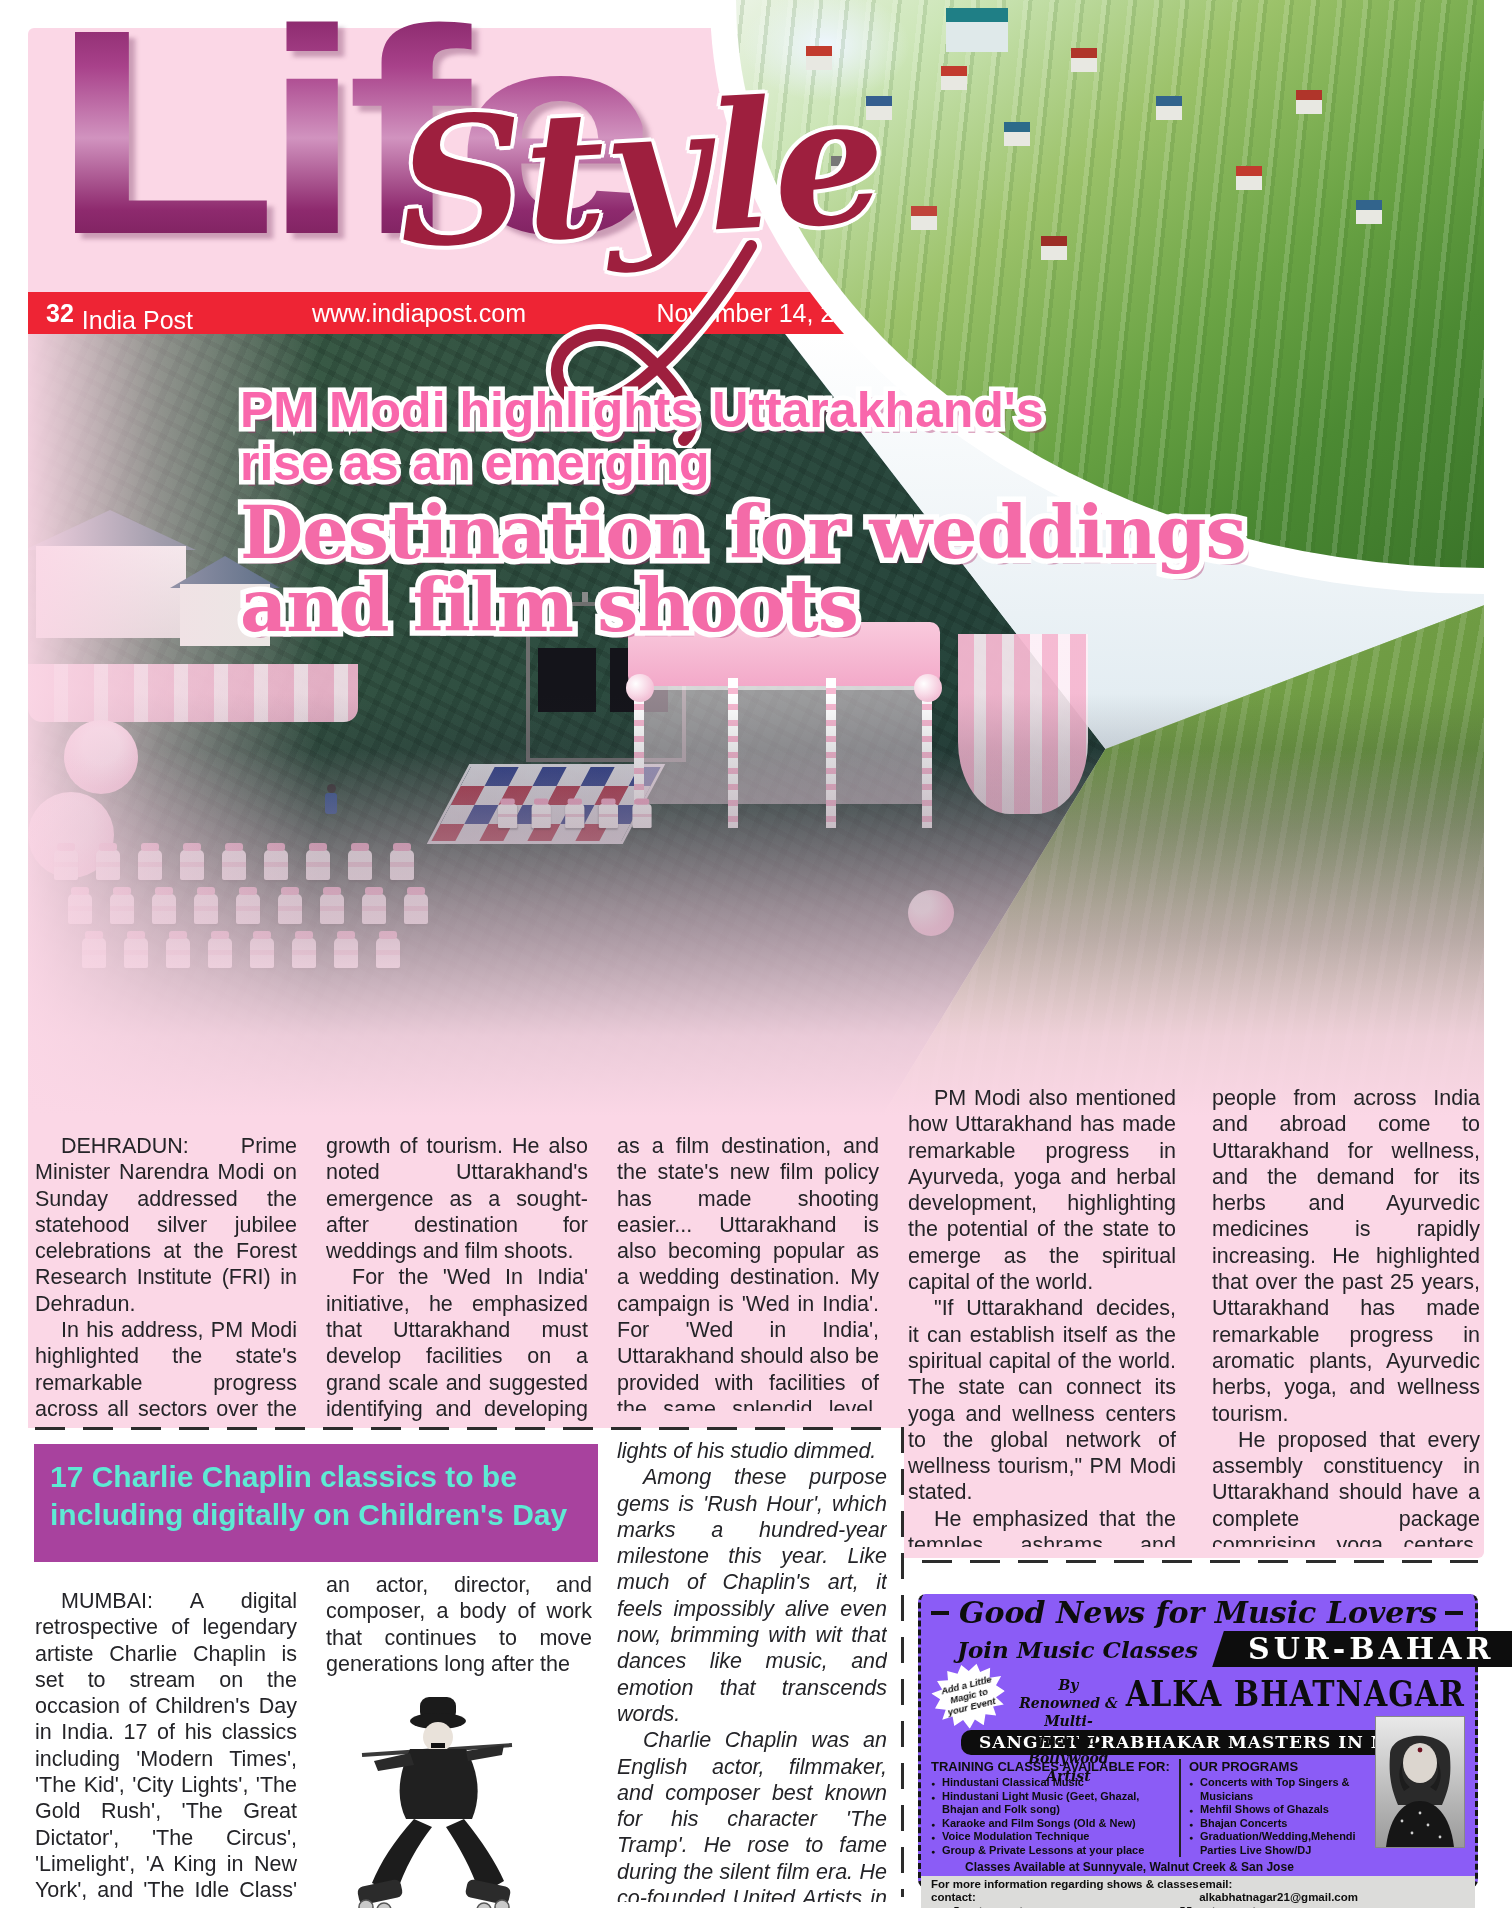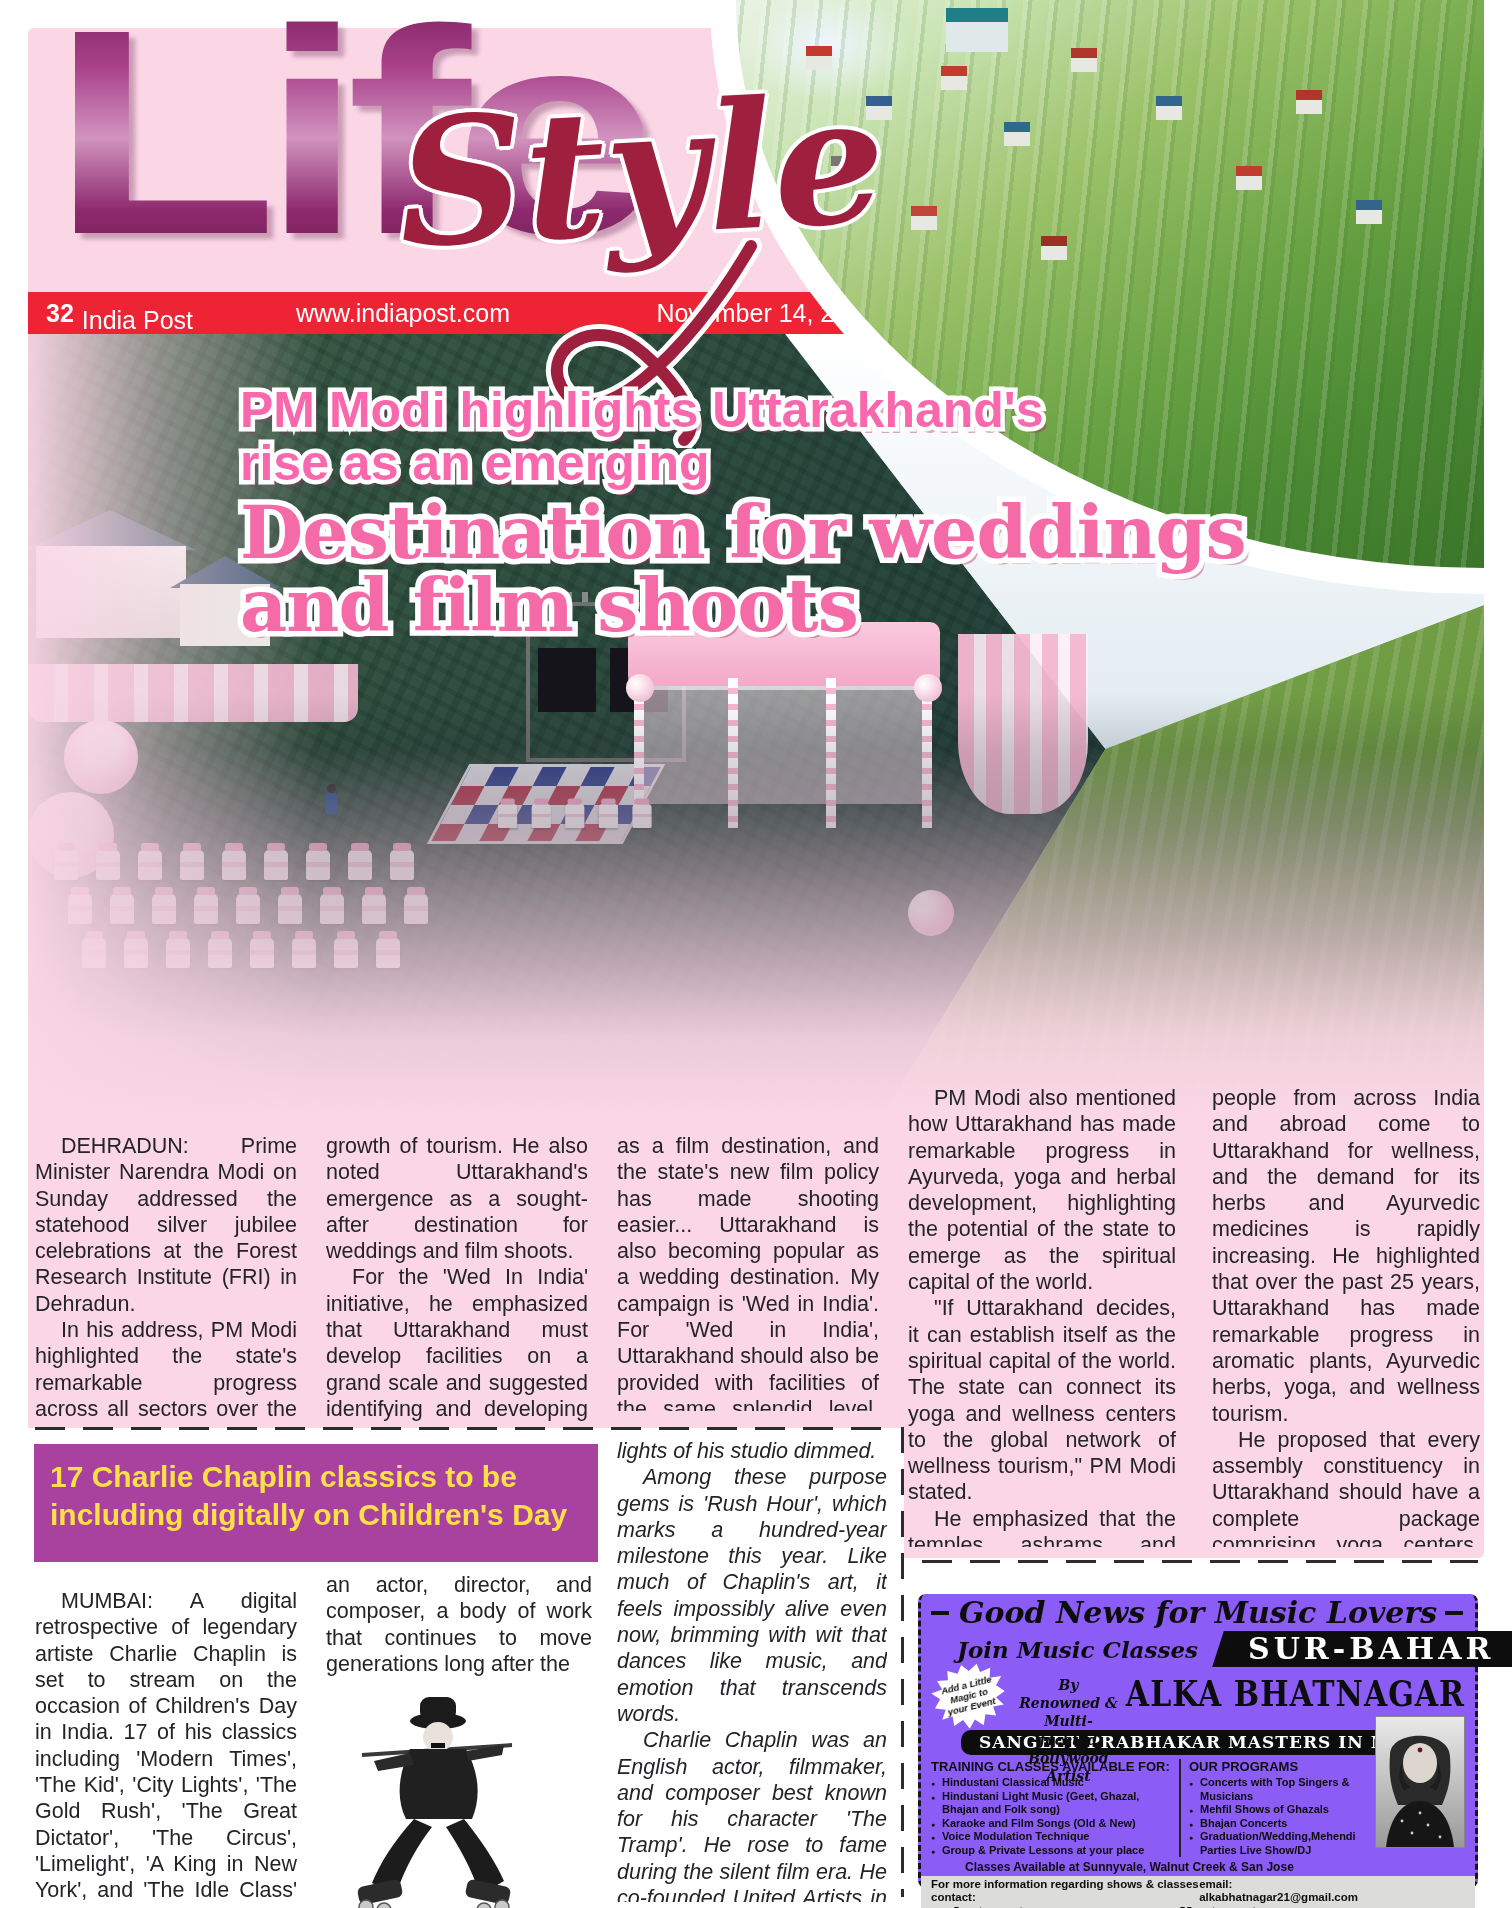--- a/index.html
+++ b/index.html
@@ -25,21 +25,21 @@
         text-shadow:-3px -3px 0 #fff,3px -3px 0 #fff,-3px 3px 0 #fff,3px 3px 0 #fff,
                     0 -4px 0 #fff,0 4px 0 #fff,-4px 0 0 #fff,4px 0 0 #fff;}
   #swash{position:absolute;left:536px;top:238px;z-index:6;}
 
   
   .red-bar{position:absolute;left:28px;top:292px;width:860px;height:42px;
            background:#ee2434;z-index:3;color:#fff;font-size:25px;}
   .red-bar span{position:absolute;top:7px;white-space:nowrap;}
   .bar-pub{left:18px;}
   .bar-pub b{font-weight:700;margin-right:8px;}
-  .bar-site{left:268px;}
+  .bar-site{left:284px;}
   .bar-date{right:12px;}
 
   
   .hero{position:absolute;left:28px;top:334px;width:1456px;height:798px;
         overflow:hidden;z-index:2;background:#cfe0d8;}
   .hero > div{position:absolute;}
   .ridge-sky{inset:0;background:linear-gradient(118deg,#47694f 0%,#3c5c4c 30%,#59778b 45%,
              #cfdde6 54%,#f6fafc 60%,#e8f1e9 66%,#b9d39b 76%,#8fb266 88%,#79a14e 100%);}
   .ridge-dark{inset:0;clip-path:polygon(0 0,52% 0,74% 52%,58% 100%,0 100%);
         background:
@@ -146,21 +146,21 @@
   .dash-h{position:absolute;height:3px;z-index:5;
         background:repeating-linear-gradient(90deg,#2c2c2c 0 30px,transparent 30px 48px);}
   .dash-v{position:absolute;width:3px;z-index:5;
         background:repeating-linear-gradient(180deg,#2c2c2c 0 26px,transparent 26px 42px);}
   #dashTop{left:35px;top:1427px;width:850px;}
   #dashVert{left:901px;top:1427px;height:470px;}
   #dashAd{left:922px;top:1560px;width:556px;}
 
   
   .chap-box{position:absolute;left:34px;top:1444px;width:564px;height:118px;z-index:5;
-        background:#a8429e;color:#fde047;font:700 30px/38px "Liberation Sans",sans-serif;
+        background:#a8429e;color:#5eead4;font:700 30px/38px "Liberation Sans",sans-serif;
         padding:14px 0 0 16px;box-sizing:border-box;}
   #chapA{left:35px;top:1588px;height:316px;overflow:hidden;}
   #chapB{left:326px;top:1572px;width:266px;}
   #chapC{left:617px;top:1438px;width:270px;height:464px;overflow:hidden;font-style:italic;}
   .chap-img{margin:14px 0 0 18px;}
 
   
   .ad{position:absolute;left:918px;top:1594px;width:560px;height:294px;z-index:5;
       background:#8b5cf6;border:3px dashed #151515;border-top:none;border-radius:8px;
       box-sizing:border-box;padding:2px 10px 0;color:#0d0d0d;}

